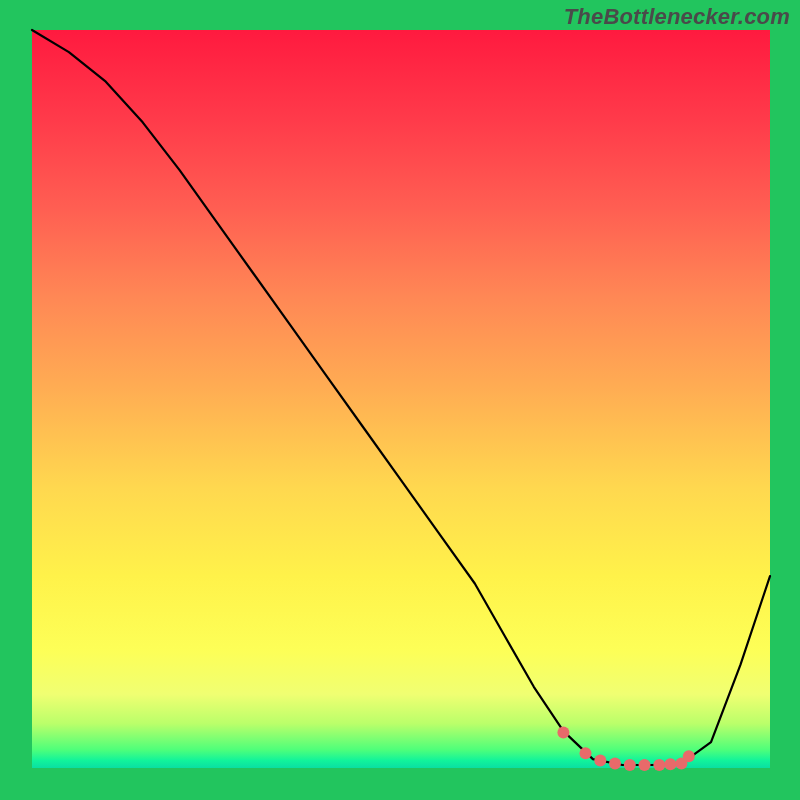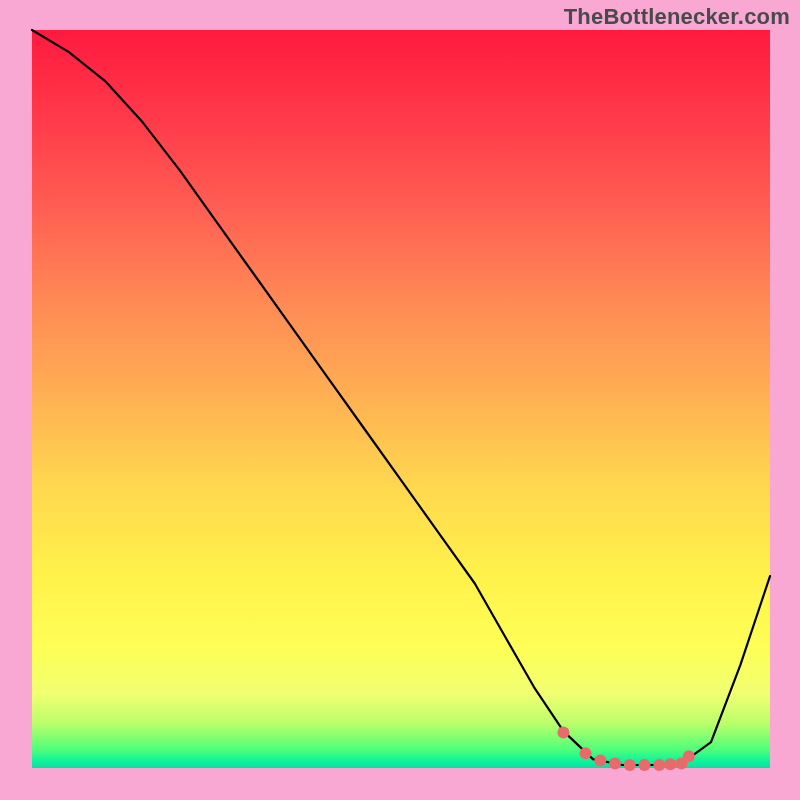--- a/index.html
+++ b/index.html
@@ -8,21 +8,22 @@
     width: 800px;
     height: 800px;
     background: #000;
     font-family: Arial, Helvetica, sans-serif;
     overflow: hidden;
   }
   .frame {
     position: relative;
     width: 800px;
     height: 800px;
-    background: #f9a8d4;
+    background: #22c55e;
+    font-style: italic;
   }
   .watermark {
     position: absolute;
     top: 4px;
     right: 10px;
     color: #4a4a4a;
     font-size: 22px;
     font-weight: bold;
     letter-spacing: 0.2px;
     z-index: 10;

